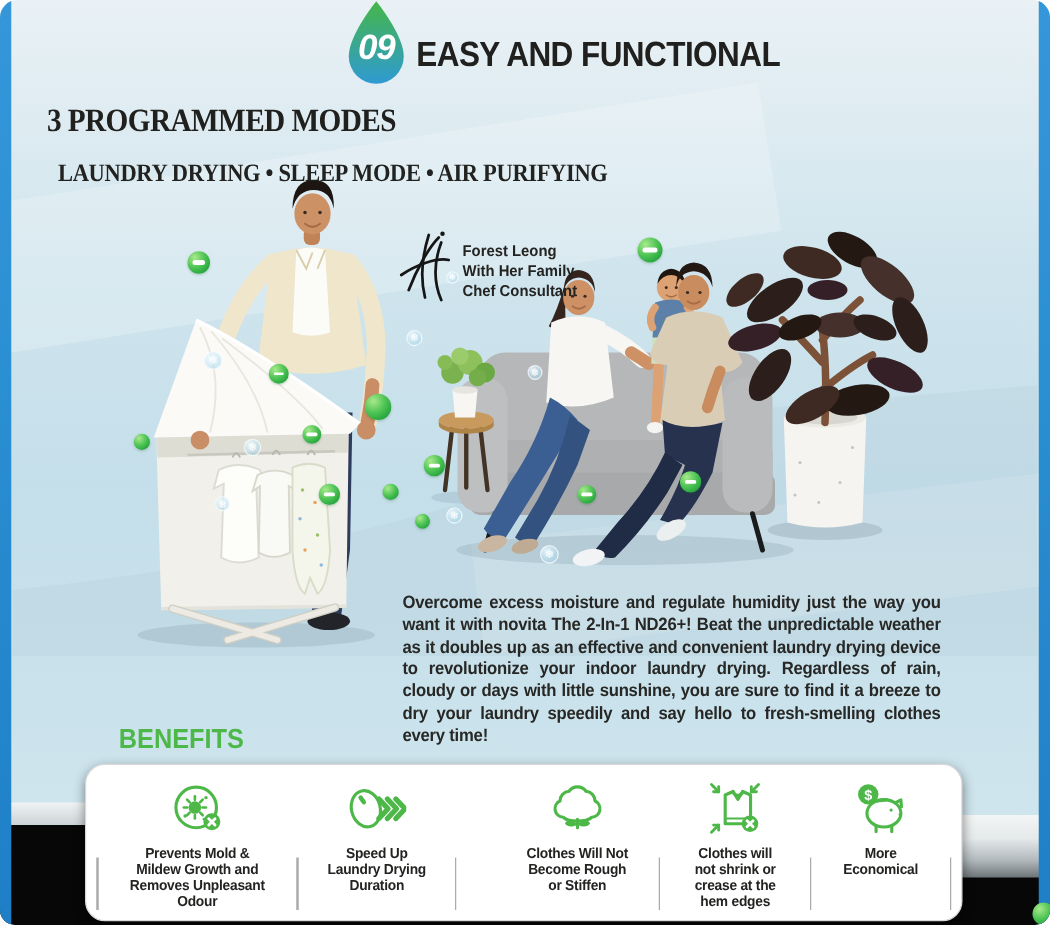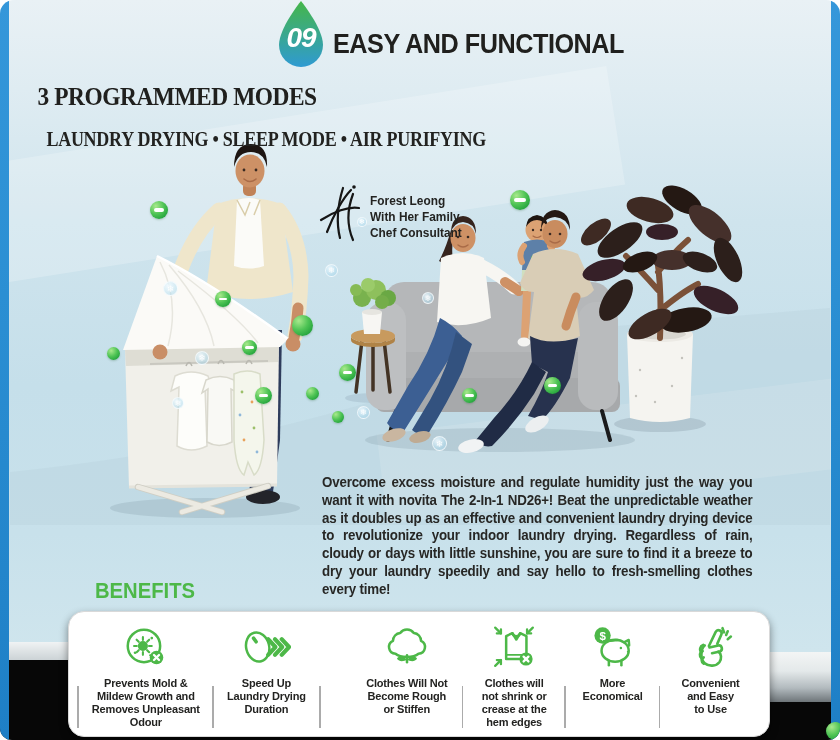--- a/index.html
+++ b/index.html
@@ -374,38 +374,20 @@
           <line x1="20" y1="16" x2="27" y2="15.2"></line>
           <circle cx="13" cy="11" r="7.8" fill="#4db848" stroke="none"></circle>
           <text x="13" y="15" font-size="11" font-weight="bold" fill="#fff" text-anchor="middle" font-family="Liberation Sans, sans-serif" stroke="none">$</text>
         </svg>
       </div>
       <div class="benefit-label">More
 Economical</div>
     </div>
     <div class="benefit-divider"></div>
 
-    <div class="benefit-item g6">
-      <div class="benefit-icon">
-        <svg viewBox="0 0 44 44" stroke="#4db848" fill="none" stroke-width="2.5" stroke-linecap="round" stroke-linejoin="round">
-          <path d="M16 20.5c-4 3-4.5 13 0 17 4 3.5 11 3 14-1 2.5-3.5 2-8-1-10"></path>
-          <path d="M14.5 20c-3 1-4 5-1.5 7"></path>
-            <path d="M14 26c-3 1-3.5 5-1 7"></path>
-            <path d="M15 32c-2.5 1-2.5 4.5 0 6"></path>
-          <path d="M20 21 26.5 7.5a3 3 0 0 1 5.4 2.6L28 19"></path>
-          <path d="M20.5 22.5 29 20.5a3 3 0 0 1 1.4 5.8L23 28"></path>
-          <line x1="33" y1="4" x2="34.5" y2="8"></line>
-            <line x1="38" y1="7" x2="36.5" y2="10.5"></line>
-            <line x1="41" y1="12" x2="38" y2="14.5"></line>
-        </svg>
-      </div>
-      <div class="benefit-label">Convenient
-and Easy
-to Use</div>
-    </div>
   </div>
 
   <div class="ball minus" style="left:150px;top:201px;width:18px;height:18px;"></div>
   <div class="ball minus" style="left:215px;top:291px;width:16px;height:16px;"></div>
   <div class="ball minus" style="left:510px;top:190px;width:20px;height:20px;"></div>
   <div class="ball" style="left:292px;top:315px;width:21px;height:21px;"></div>
   <div class="ball minus" style="left:242px;top:340px;width:15px;height:15px;"></div>
   <div class="ball" style="left:107px;top:347px;width:13px;height:13px;"></div>
   <div class="ball minus" style="left:255px;top:387px;width:17px;height:17px;"></div>
   <div class="ball" style="left:306px;top:387px;width:13px;height:13px;"></div>

